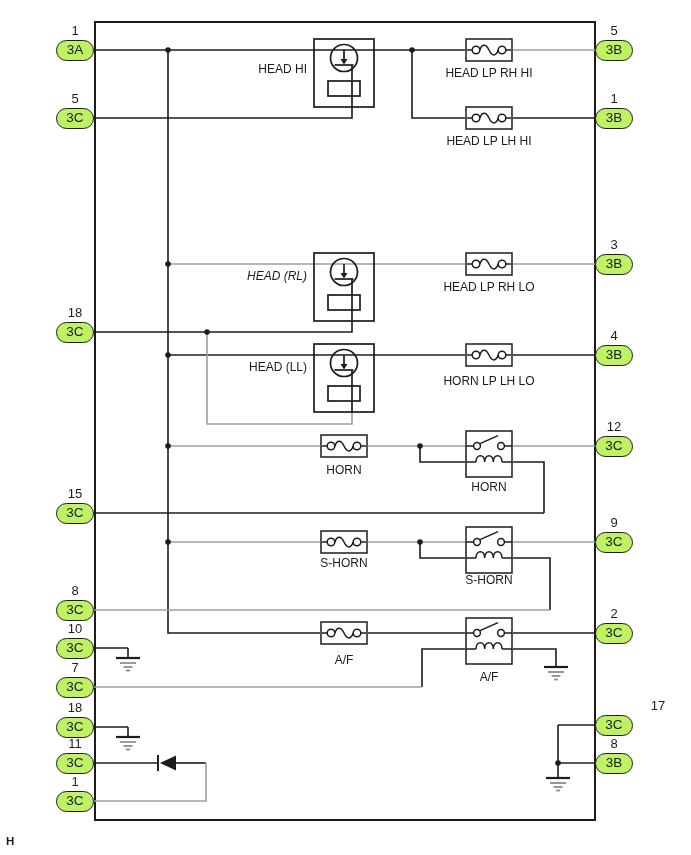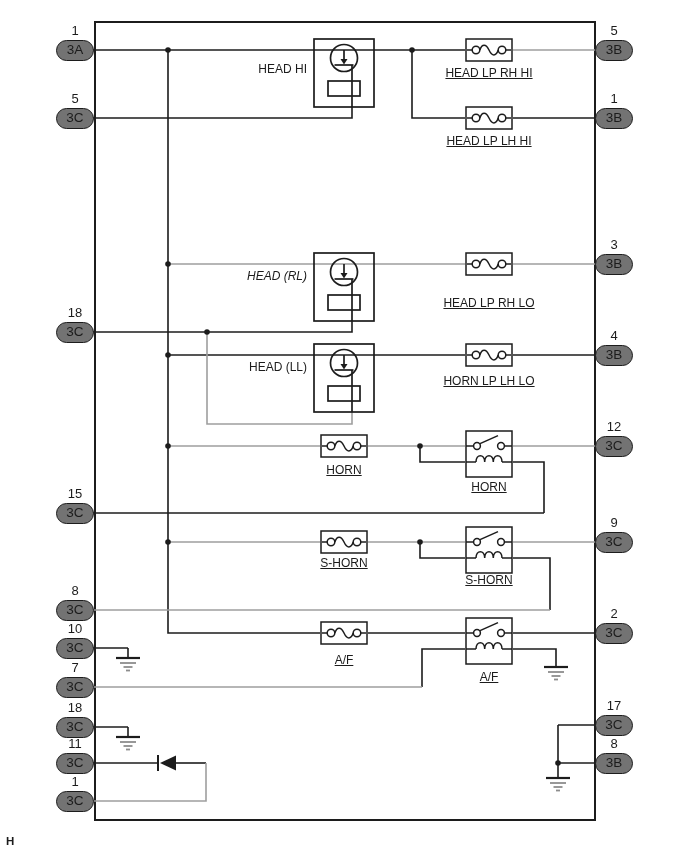--- a/index.html
+++ b/index.html
@@ -4,23 +4,23 @@
 <style>
   html,body{margin:0;padding:0;background:#fff;}
   .page{position:relative;width:691px;height:855px;background:#ffffff;
         font-family:"Liberation Sans",sans-serif;color:#1c1c1c;overflow:hidden;}
   .wires{position:absolute;left:0;top:0;z-index:1;}
   .block{position:absolute;left:94px;top:21px;width:502px;height:800px;
          border:2px solid #1c1c1c;box-sizing:border-box;z-index:0;background:#fff;}
   .comp{position:absolute;z-index:2;}
   .lbl{position:absolute;z-index:2;font-size:12px;line-height:14px;white-space:nowrap;}
   .lbl.right{text-align:right;}
-  .lbl.center{text-align:center;text-decoration:underline;}
+  .lbl.center{text-align:center;}
   .conn-oval{position:absolute;width:38px;height:21px;box-sizing:border-box;
-     border:1.8px solid #1c1c1c;border-radius:10.5px;background:#737373;z-index:3;
+     border:1.8px solid #1c1c1c;border-radius:10.5px;background:#bef264;z-index:3;
      font-size:13.5px;text-align:center;line-height:18px;}
   .conn-pin{position:absolute;width:38px;text-align:center;font-size:13px;z-index:3;}
   .corner-letter{position:absolute;left:6px;top:835px;font-size:11.5px;font-weight:bold;z-index:3;}
 </style>
 </head>
 <body>
 
 <div class="page">
 
   <div class="block"></div>
@@ -260,21 +260,21 @@
 
   <div class="lbl right" style="left:187px;top:62px;width:120px;">HEAD HI</div>
   <div class="lbl right" style="left:187px;top:269px;width:120px;font-style:italic;">HEAD (RL)</div>
   <div class="lbl right" style="left:187px;top:360px;width:120px;">HEAD (LL)</div>
   <div class="lbl center" style="left:409px;top:480px;width:160px;">HORN</div>
   <div class="lbl center" style="left:409px;top:573px;width:160px;">S-HORN</div>
   <div class="lbl center" style="left:409px;top:670px;width:160px;">A/F</div>
 
   <div class="lbl center" style="left:409px;top:66px;width:160px;">HEAD LP RH HI</div>
   <div class="lbl center" style="left:409px;top:134px;width:160px;">HEAD LP LH HI</div>
-  <div class="lbl center" style="left:409px;top:296px;width:160px;">HEAD LP RH LO</div>
+  <div class="lbl center" style="left:409px;top:280px;width:160px;">HEAD LP RH LO</div>
   <div class="lbl center" style="left:409px;top:374px;width:160px;">HORN LP LH LO</div>
   <div class="lbl center" style="left:264px;top:463px;width:160px;">HORN</div>
   <div class="lbl center" style="left:264px;top:556px;width:160px;">S-HORN</div>
   <div class="lbl center" style="left:264px;top:653px;width:160px;">A/F</div>
 
   <div class="conn-pin" style="left:56px;top:23px;">1</div>
   <div class="conn-oval" style="left:56px;top:39.5px;">3A</div>
   <div class="conn-pin" style="left:56px;top:91px;">5</div>
   <div class="conn-oval" style="left:56px;top:107.5px;">3C</div>
   <div class="conn-pin" style="left:56px;top:305px;">18</div>
@@ -301,19 +301,19 @@
   <div class="conn-pin" style="left:595px;top:237px;">3</div>
   <div class="conn-oval" style="left:595px;top:253.5px;">3B</div>
   <div class="conn-pin" style="left:595px;top:328px;">4</div>
   <div class="conn-oval" style="left:595px;top:344.5px;">3B</div>
   <div class="conn-pin" style="left:595px;top:419px;">12</div>
   <div class="conn-oval" style="left:595px;top:435.5px;">3C</div>
   <div class="conn-pin" style="left:595px;top:515px;">9</div>
   <div class="conn-oval" style="left:595px;top:531.5px;">3C</div>
   <div class="conn-pin" style="left:595px;top:606px;">2</div>
   <div class="conn-oval" style="left:595px;top:622.5px;">3C</div>
-  <div class="conn-pin" style="left:595px;top:698px;">17</div>
+  <div class="conn-pin" style="left:595px;top:698px;padding-left:44px;">17</div>
   <div class="conn-oval" style="left:595px;top:714.5px;">3C</div>
   <div class="conn-pin" style="left:595px;top:736px;">8</div>
   <div class="conn-oval" style="left:595px;top:752.5px;">3B</div>
 
   <div class="corner-letter">H</div>
 </div>
 
 </body></html>

